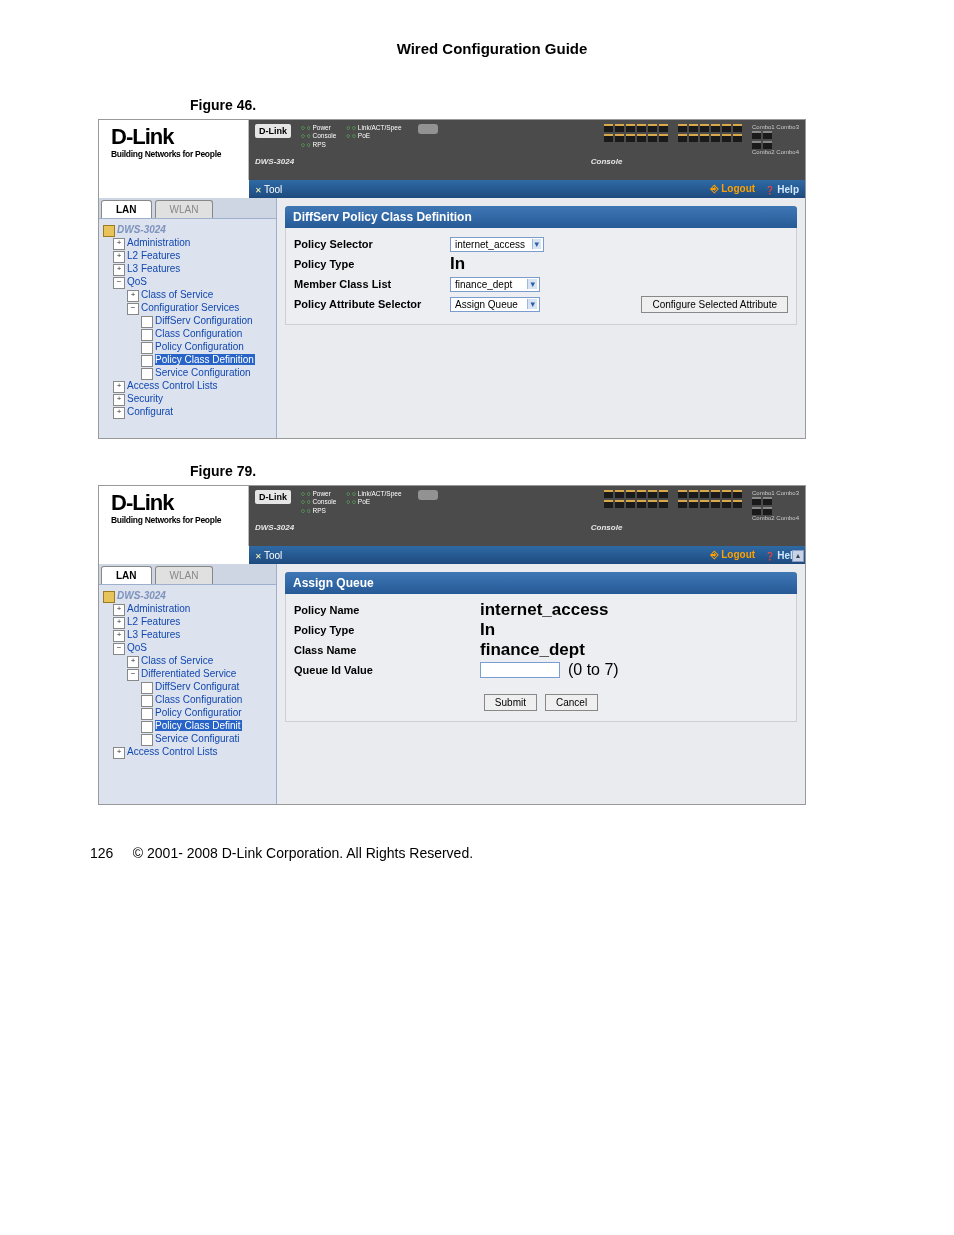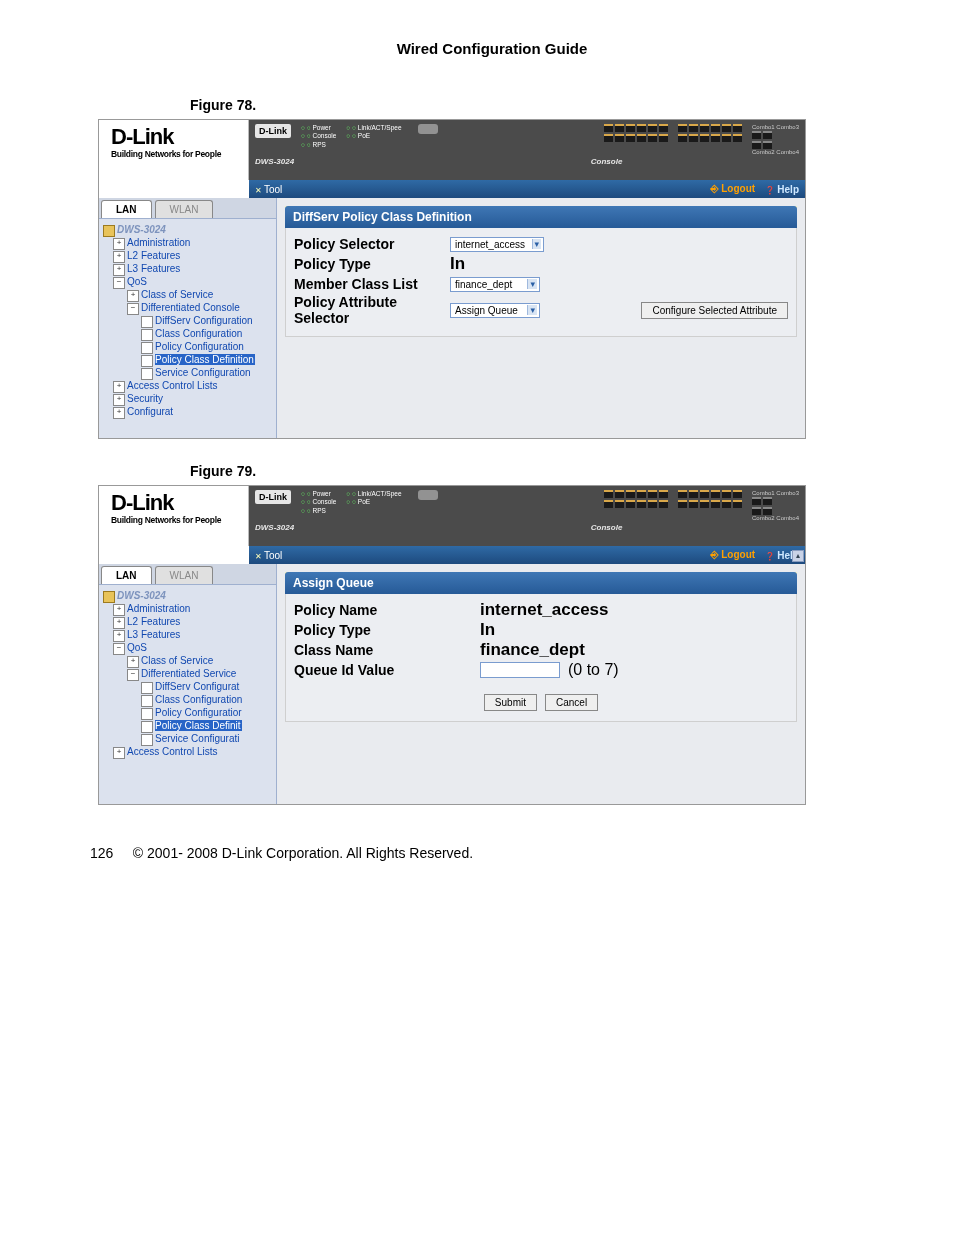--- a/index.html
+++ b/index.html
@@ -206,21 +206,21 @@
   }
   .field-row {
     display: flex;
     align-items: center;
     min-height: 20px;
     gap: 6px;
   }
   .field-label {
     width: 150px;
     font-weight: bold;
-    font-size: 14px;
+    font-size: 11px;
   }
   .field-value {
     font-size: 17px;
     font-weight: bold;
   }
   .select {
     font-size: 10px;
     background: #fff;
     border: 1px solid #7a9ccf;
     padding: 1px 18px 1px 4px;
@@ -277,21 +277,21 @@
     text-align: center;
     line-height: 10px;
     color: #345;
   }
 </style>
 </head>
 <body>
 
 <div class="doc-title">Wired Configuration Guide</div>
 
-<div class="fig-label">Figure 78.</div>
+<div class="fig-label">Figure 46.</div>
 
 <div class="screenshot">
 
   <div class="device-panel">
     <div class="logo-cell">
       <div class="dlink-logo">D-Link</div>
       <div class="dlink-tag">Building Networks for People</div>
     </div>
     <div class="ports-cell">
       <div class="ports-top">
@@ -379,21 +379,21 @@
         <div class="tab active">LAN</div>
         <div class="tab">WLAN</div>
       </div>
       <div class="tree">
         <div class="node root folder">DWS-3024</div>
         <div class="node expand indent1"><span class="folder"></span> <span>Administration</span></div>
         <div class="node expand indent1">L2 Features</div>
         <div class="node expand indent1">L3 Features</div>
         <div class="node expand open indent1">QoS</div>
         <div class="node expand indent2">Class of Service</div>
-        <div class="node expand open indent2">Differentiated Console</div>
+        <div class="node expand open indent2">Configuratior Services</div>
         <div class="node doc-ico indent3">DiffServ Configuration</div>
         <div class="node doc-ico indent3">Class Configuration</div>
         <div class="node doc-ico indent3">Policy Configuration</div>
         <div class="node doc-ico indent3"><span class="sel">Policy Class Definition</span></div>
         <div class="node doc-ico indent3">Service Configuration</div>
         <div class="node expand indent1">Access Control Lists</div>
         <div class="node expand indent1">Security</div>
         <div class="node expand indent1">Configurat</div>
       </div>
     </div>

